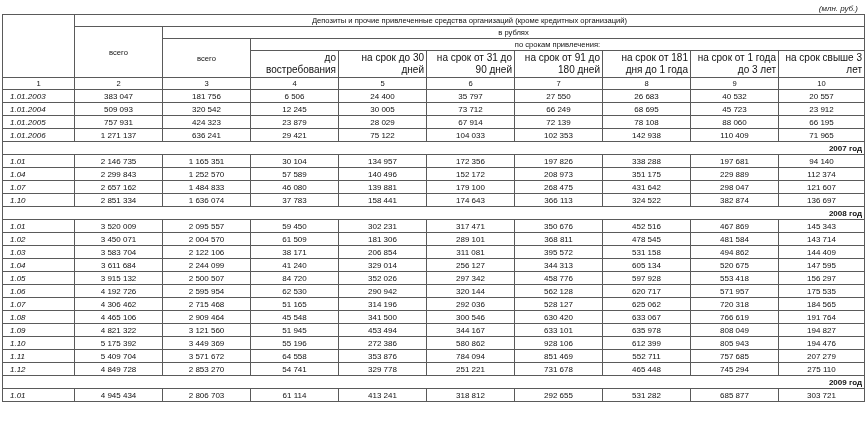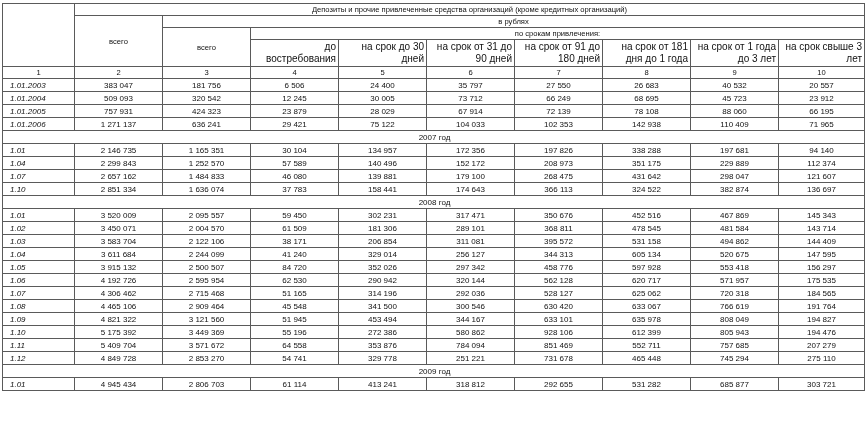--- a/index.html
+++ b/index.html
@@ -36,29 +36,30 @@
     line-height: 1.2;
     overflow: hidden;
     white-space: normal;
   }
   thead th { font-size: 7.6px; }
   thead tr.term-row th { height: 21px; font-size: 10px; text-align: right; }
   thead tr.colnum-row th { height: 12px; }
   tbody td { height: 13px; white-space: nowrap; }
   td.date-cell { text-align: left; padding-left: 7px; font-style: italic; }
   tr.section-row td {
-    font-weight: normal;
-    text-align: center;
+    font-weight: bold;
+    text-align: right;
     padding-left: 4px;
   }
 </style>
 </head>
 <body>
 
 <div class="page">
+  <div class="unit-note">(млн. руб.)</div>
 
   <table>
     <colgroup>
       <col style="width:72px">
       <col style="width:88px">
         <col style="width:88px">
         <col style="width:88px">
       <col style="width:88px">
         <col style="width:88px">
         <col style="width:88px">

